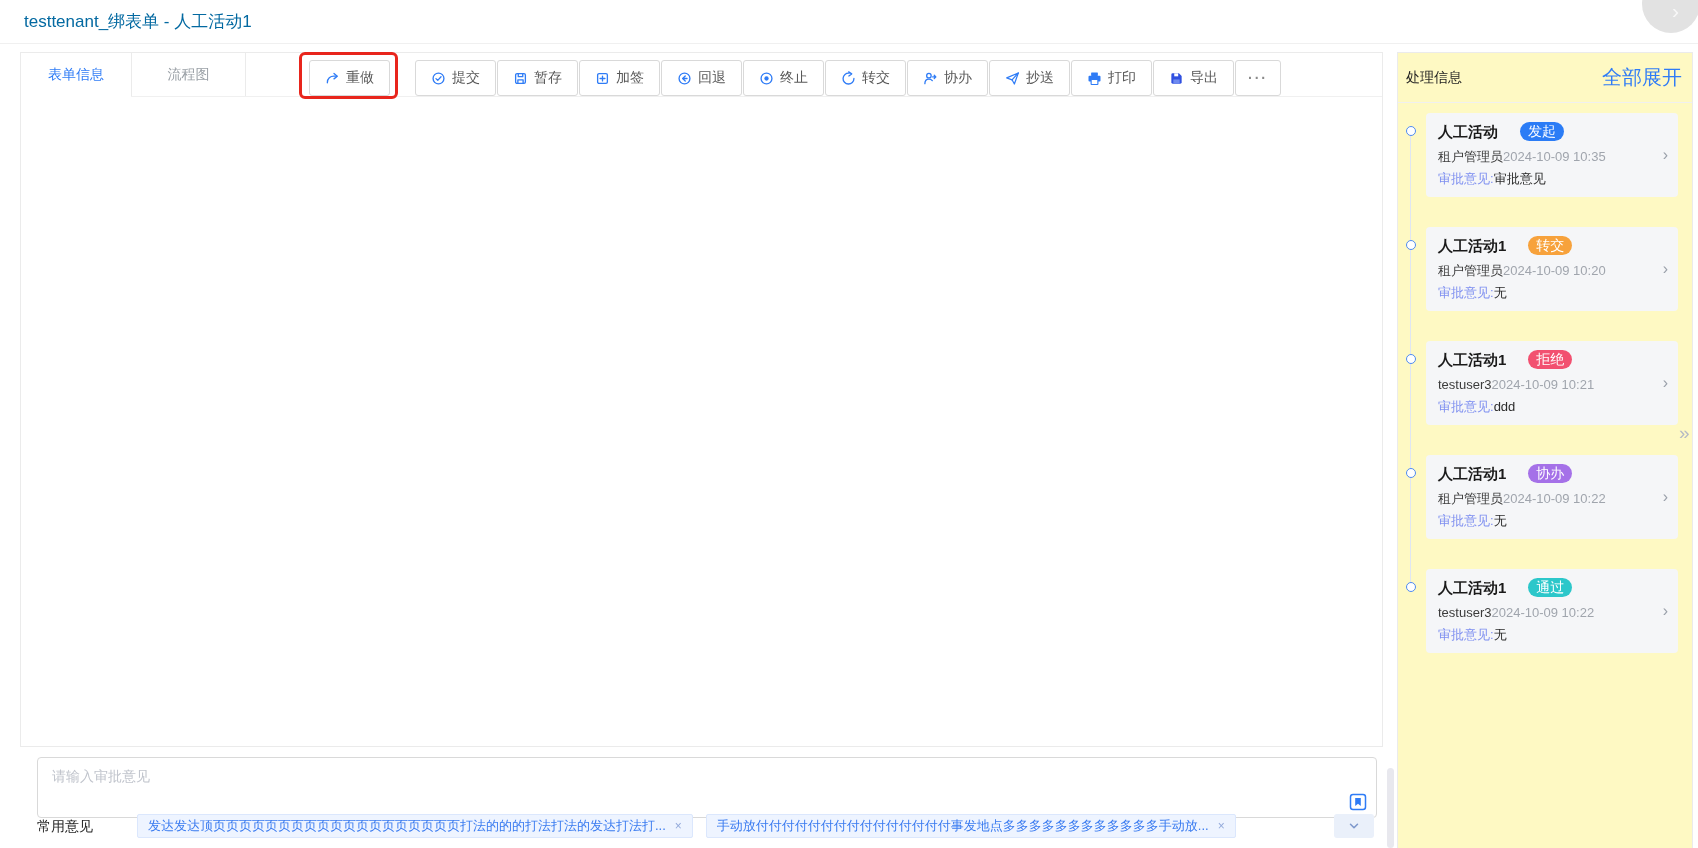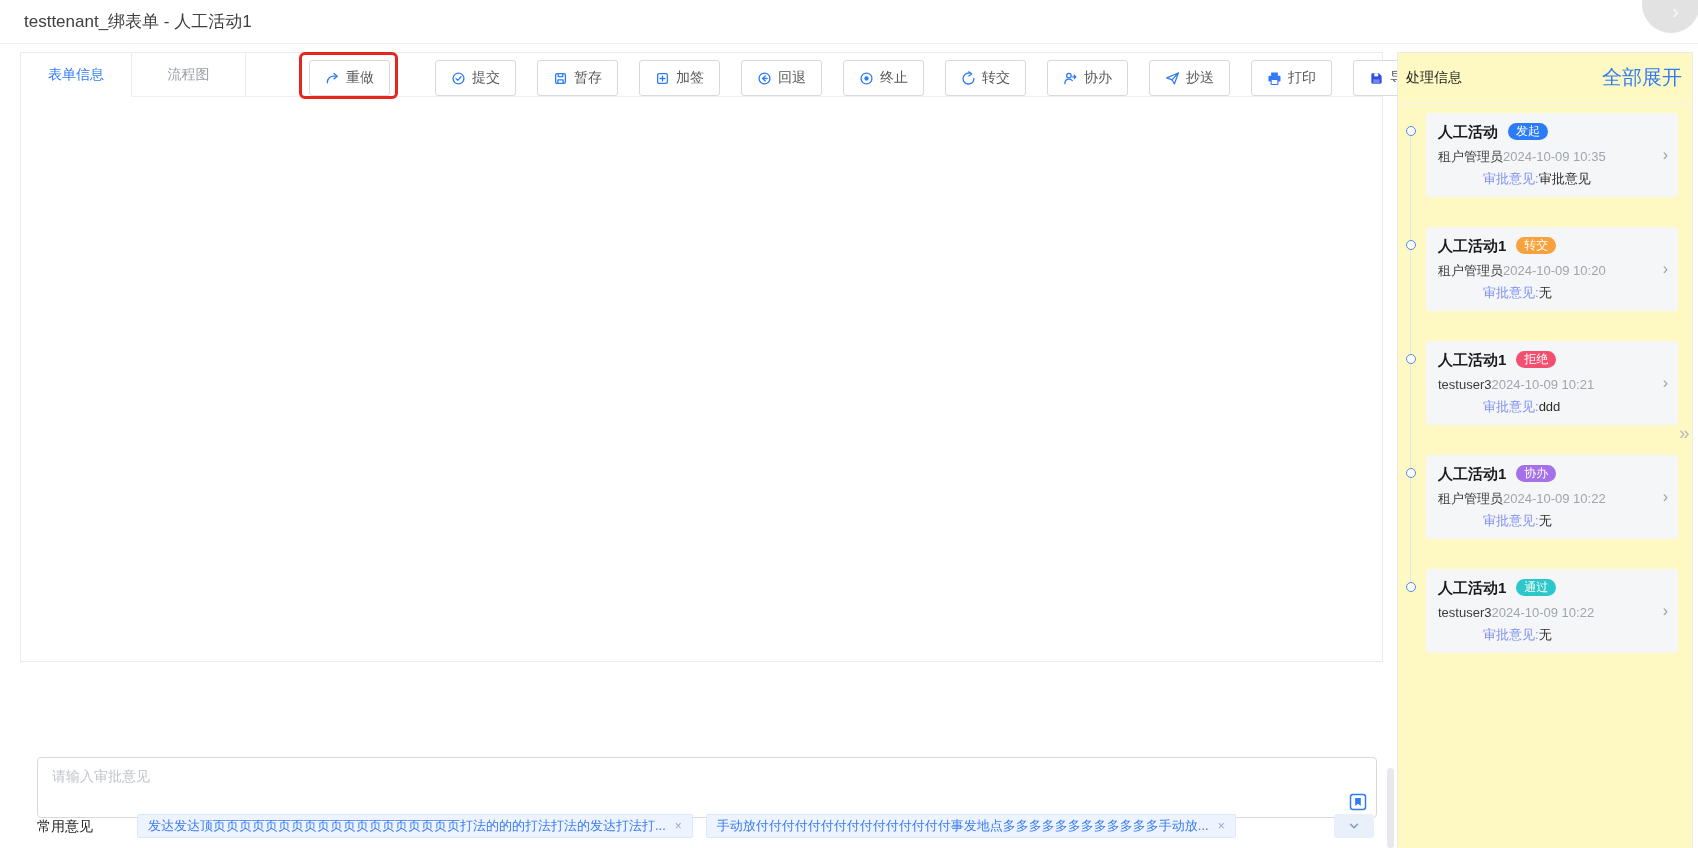--- a/index.html
+++ b/index.html
@@ -3,38 +3,38 @@
 <meta charset="utf-8">
 <style>
   * { margin:0; padding:0; box-sizing:border-box; }
   html,body { background:#fff; }
   body { font-family:"Liberation Sans","DejaVu Sans",sans-serif; color:#333; }
   .screen { position:relative; width:1698px; height:848px; background:#fff; overflow:hidden; }
 
   
   .titlebar { position:absolute; left:0; top:0; width:100%; height:44px;
               border-bottom:1px solid #f0f0f0; display:flex; align-items:center; }
-  .titlebar .title { margin-left:24px; font-size:17px; font-weight:500; color:#404040; }
+  .titlebar .title { margin-left:24px; font-size:17px; font-weight:500; color:#0369a1; }
   .corner-btn { position:absolute; left:1642px; top:-25px; width:58px; height:58px;
                 border-radius:50%; background:#e2e2e2; z-index:20; cursor:pointer; }
   .corner-btn span { position:absolute; left:30px; top:24px; font-size:21px; color:#f8f8f8; }
 
   
-  .pane { position:absolute; left:20px; top:52px; width:1363px; height:610px;
+  .pane { position:absolute; left:20px; top:52px; width:1363px; height:695px;
           border:1px solid #ebebeb; background:#fff; }
   .tabrow { position:relative; height:44px; border-bottom:1px solid #f0f0f0;
             display:flex; align-items:stretch; }
   .tab { width:111px; display:flex; align-items:center; justify-content:center;
          font-size:14px; color:#9aa0a6; border-right:1px solid #ebebeb; cursor:pointer;
          position:relative; background:#fff; }
   .tab:nth-child(2){ width:114px;font-family:Liberation Serif, serif; }
   .tab.active { color:#2f7cf6; font-weight:500; }
   .tab.active::after { content:''; position:absolute; left:0; right:0; bottom:-1px; height:1px; background:#fff; }
 
-  .toolbar { position:absolute; left:288px; top:7px; display:flex; align-items:center; gap:21px; }
+  .toolbar { position:absolute; left:288px; top:7px; display:flex; align-items:center; gap:1px; }
   .tbtn { height:36px; display:inline-flex; align-items:center; gap:6px; padding:0 15px;
           background:#fff; border:1px solid #d9d9d9; border-radius:3px;
           font-size:14px; color:#595959; cursor:pointer; white-space:nowrap; }
   .tbtn svg { flex:none; }
   .tbtn.first { margin-right:24px; }
   .tbtn.more { padding:0 12px; color:#8a8a8a; letter-spacing:2px; font-weight:bold; }
 
   .red-box { position:absolute; left:299px; top:52px; width:99px; height:47px;
              border:3px solid #e8251c; border-radius:6px; z-index:10; pointer-events:none; }
 
@@ -71,27 +71,27 @@
   .timeline { position:relative; padding:10px 16px 0 28px; }
   .timeline::before { content:''; position:absolute; left:12px; top:28px; width:1px; height:456px;
                       background:#dfe6f2; }
   .t-item { position:relative; margin-bottom:30px; }
   .t-dot { position:absolute; left:-20px; top:13px; width:10px; height:10px; border-radius:50%;
            background:#fff; border:1.5px solid #4f8bf0; z-index:1; }
   .t-card { position:relative; width:252px; height:84px; background:#f5f6f8; border-radius:4px;
             padding:9px 12px; cursor:pointer; }
   .t-row1 { display:flex; align-items:center; line-height:19px; }
   .t-title { font-size:15px; font-weight:bold; color:#1a1a1a; }
-  .badge { margin-left:10px; padding:2px 8px 3px; border-radius:10px; font-size:12px; color:#fff; line-height:1; }
+  .badge { margin-left:22px; padding:2px 8px 3px; border-radius:10px; font-size:14px; color:#fff; line-height:1; }
   .t-row2 { display:flex; align-items:center; gap:0; margin-top:6px; line-height:19px; font-size:13px; }
   .t-user { color:#3c3c3c; }
   .t-time { color:#a0a5ad; }
   .t-arrow { position:absolute; right:10px; top:33px; font-size:16px; color:#9ba1ab; cursor:pointer; }
   .t-row3 { margin-top:4px; line-height:18px; font-size:13px; }
-  .t-clabel { color:#7e8ff0;margin-left:45px; }
+  .t-clabel { color:#7e8ff0; }
   .t-cvalue { color:#2b2b2b; }
 
   .collapse-handle { position:absolute; left:1679px; top:422px; font-size:19px; color:#b5bac4;
                      cursor:pointer; z-index:15; }
 </style>
 </head>
 <body>
 
 <div class="screen">
 

